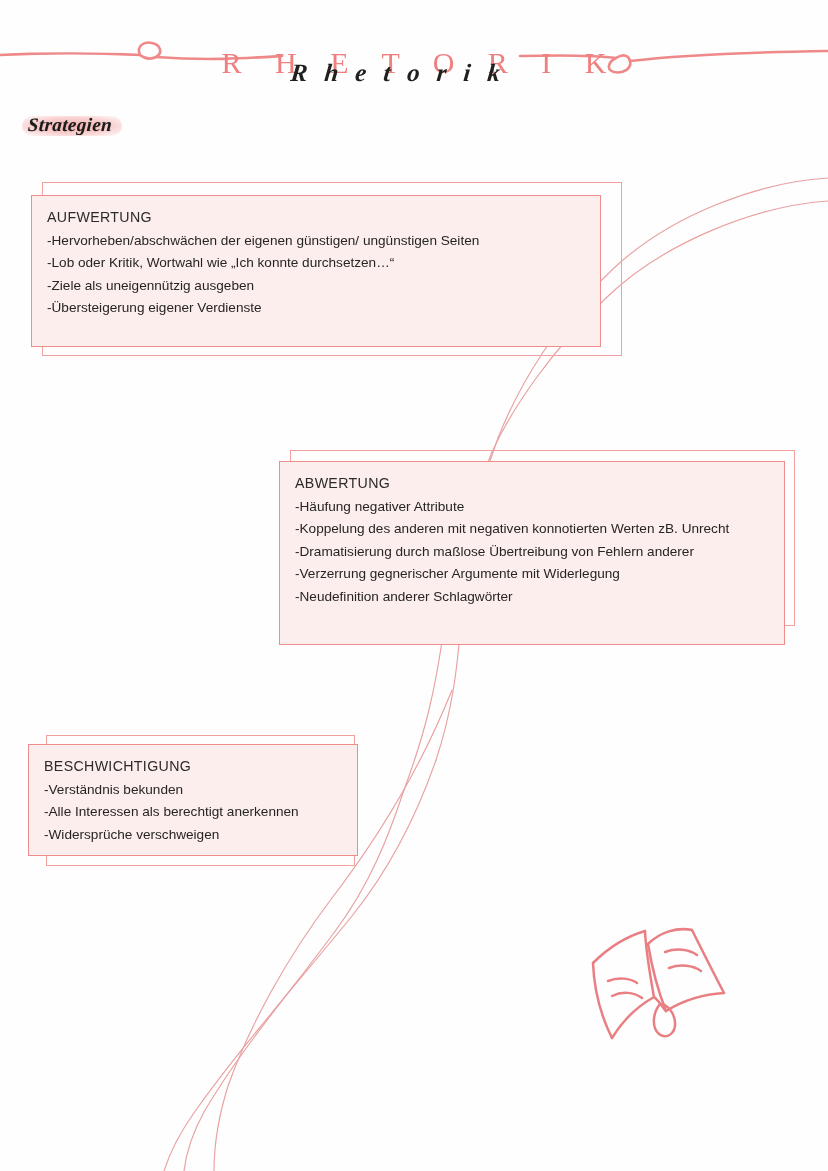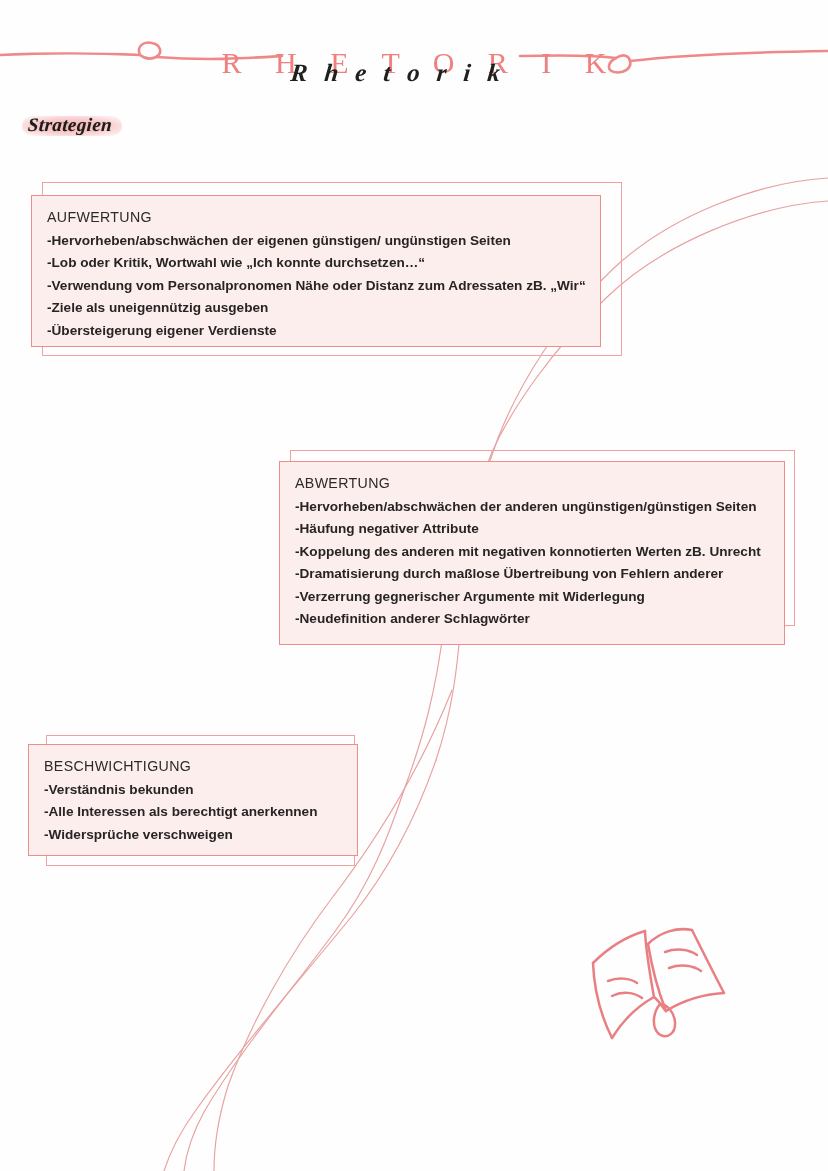--- a/index.html
+++ b/index.html
@@ -103,21 +103,21 @@
     color:#262524;
     line-height:22.5px;
     border-radius:10px;
   }
   .note .head{
     font-size:14.2px;
     letter-spacing:.35px;
     color:#2b2a29;
     margin-bottom:1px;
   }
-  .note .line{white-space:nowrap;font-weight:bold;}
+  .note .line{white-space:nowrap;}
 
   
   #note-aufwertung{left:0;top:0;width:828px;height:1171px;}
   #note-aufwertung .frame-outer{left:42px;top:182px;width:580px;height:174px;}
   #note-aufwertung .frame-inner{left:31px;top:195px;width:570px;height:152px;}
   #note-aufwertung .body{left:31px;top:195px;width:570px;height:152px;}
 
   
   #note-abwertung .frame-outer{left:290px;top:450px;width:505px;height:176px;}
   #note-abwertung .frame-inner{left:279px;top:461px;width:506px;height:184px;}
@@ -173,32 +173,30 @@
     <span class="txt">Strategien</span>
   </div>
 
   <div class="note" id="note-aufwertung">
     <div class="frame-outer"></div>
     <div class="frame-inner"></div>
     <div class="body">
       <div class="head">AUFWERTUNG</div>
       <div class="line">-Hervorheben/abschwächen der eigenen günstigen/ ungünstigen Seiten</div>
       <div class="line">-Lob oder Kritik, Wortwahl wie „Ich konnte durchsetzen…“</div>
-      <div class="line">-Verwendung vom Personalpronomen Nähe oder Distanz zum Adressaten zB. „Wir“</div>
       <div class="line">-Ziele als uneigennützig ausgeben</div>
       <div class="line">-Übersteigerung eigener Verdienste</div>
     </div>
   </div>
 
   <div class="note" id="note-abwertung">
     <div class="frame-outer"></div>
     <div class="frame-inner"></div>
     <div class="body">
       <div class="head">ABWERTUNG</div>
-      <div class="line">-Hervorheben/abschwächen der anderen ungünstigen/günstigen Seiten</div>
       <div class="line">-Häufung negativer Attribute</div>
       <div class="line">-Koppelung des anderen mit negativen konnotierten Werten zB. Unrecht</div>
       <div class="line">-Dramatisierung durch maßlose Übertreibung von Fehlern anderer</div>
       <div class="line">-Verzerrung gegnerischer Argumente mit Widerlegung</div>
       <div class="line">-Neudefinition anderer Schlagwörter</div>
     </div>
   </div>
 
   <div class="note" id="note-beschwichtigung">
     <div class="frame-outer"></div>

